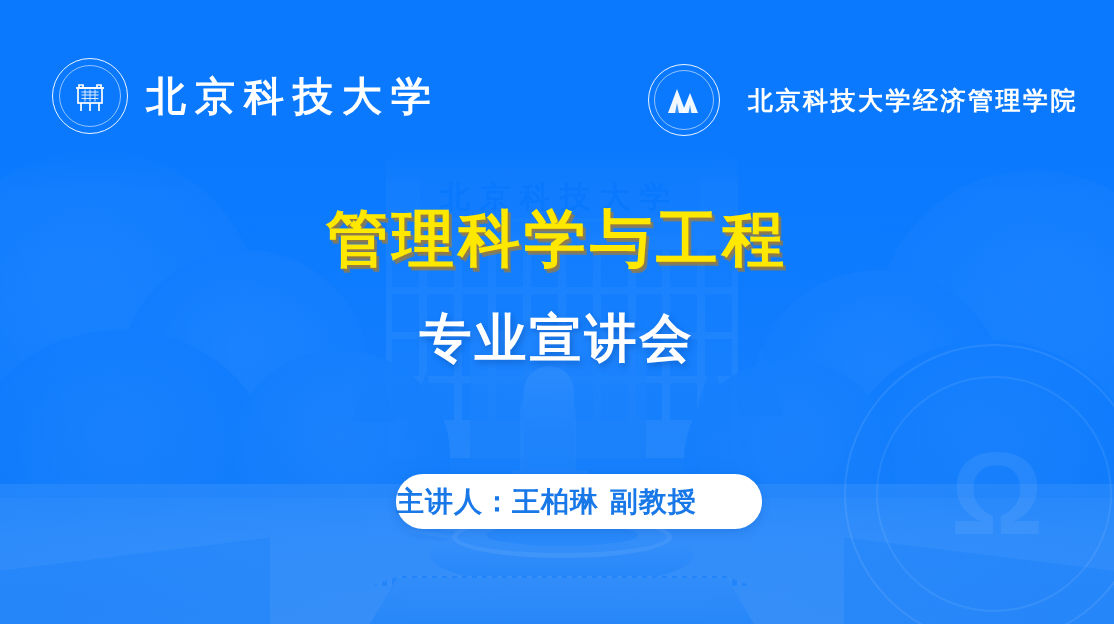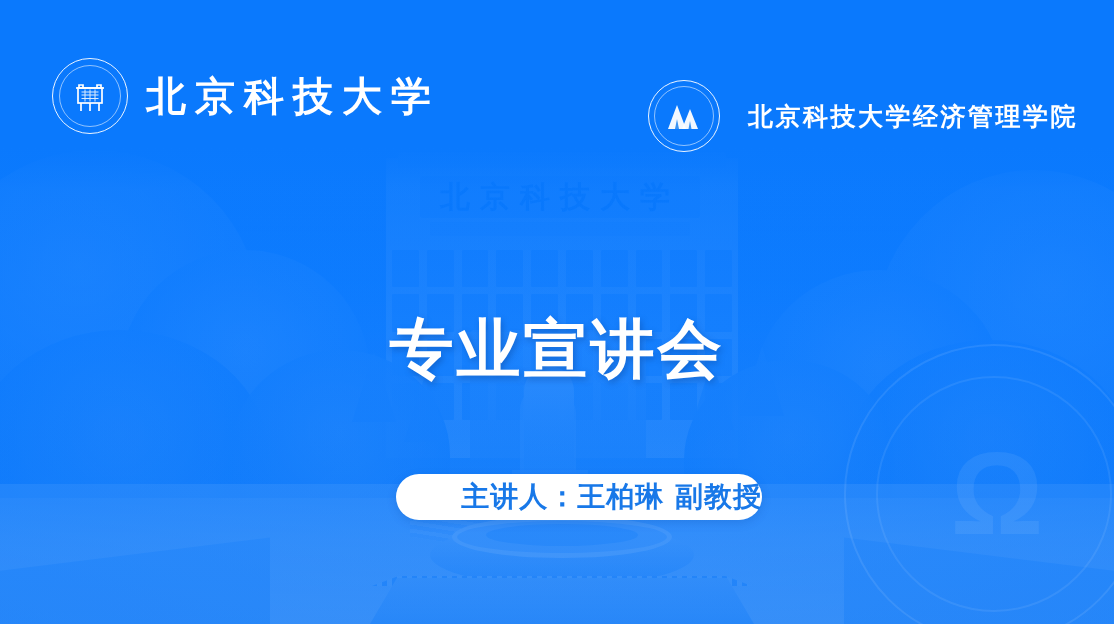--- a/index.html
+++ b/index.html
@@ -95,21 +95,21 @@
        display:flex;align-items:center;justify-content:center;pointer-events:none;}
   .watermark::before{content:"";position:absolute;width:232px;height:232px;border-radius:50%;
        border:2px solid rgba(255,255,255,.08);}
   .watermark span{font-size:116px;font-weight:700;color:rgba(255,255,255,.07);letter-spacing:-6px;}
 
   
   .topband{position:absolute;left:0;top:0;width:100%;height:150px;
        background:linear-gradient(180deg,#0a79fd 0%,#0a79fd 72%,rgba(10,121,253,.97) 100%);}
 
   .logo-left{position:absolute;left:52px;top:58px;display:flex;align-items:center;gap:18px;}
-  .logo-right{position:absolute;right:36px;top:80px;display:flex;align-items:center;gap:28px;}
+  .logo-right{position:absolute;right:36px;top:64px;display:flex;align-items:center;gap:28px;}
 
   .seal{position:relative;flex:0 0 auto;border-radius:50%;border:1.6px solid rgba(255,255,255,.92);
         display:flex;align-items:center;justify-content:center;}
   .seal-l{width:76px;height:76px;}
   .seal-r{width:72px;height:72px;}
   .seal::after{content:"";position:absolute;border-radius:50%;border:1px solid rgba(255,255,255,.55);}
   .seal-l::after{inset:6px;}
   .seal-r::after{inset:5px;}
 
   .wordmark{display:flex;flex-direction:column;}
@@ -129,32 +129,32 @@
     display:inline-block;
     font-size:62px;font-weight:700;letter-spacing:4px;
     color:#ffe800;
     font-family:"DejaVu Sans","Liberation Sans",sans-serif;
     text-shadow:3px 4px 0 rgba(196,122,0,.55), 1px 2px 0 rgba(196,122,0,.4);
     line-height:1.05;
   }
   .subtitle-wrap{position:absolute;left:0;right:0;top:316px;text-align:center;}
   .subtitle{
     display:inline-block;
-    font-size:64px;font-weight:700;letter-spacing:3px;
+    font-size:52px;font-weight:700;letter-spacing:3px;
     color:#ffffff;
-    font-family:Liberation Serif, serif;
+    font-family:Liberation Mono, monospace;
     text-shadow:2px 3px 6px rgba(10,70,160,.45);
     line-height:1.05;
   }
 
   
   .pill{
-    position:absolute;left:396px;top:474px;width:366px;height:46px;
+    position:absolute;left:396px;top:474px;width:366px;height:55px;
     background:#ffffff;border-radius:27px;
-    display:flex;align-items:center;justify-content:flex-end;
+    display:flex;align-items:center;justify-content:flex-start;
     box-shadow:0 3px 10px rgba(5,60,150,.18);
   }
   .pill-text{
     color:#1878e8;font-size:28px;font-weight:700;letter-spacing:1px;
     font-family:"DejaVu Sans","Liberation Sans",sans-serif;white-space:nowrap;
   }
 </style>
 </head>
 <body>
 
@@ -281,20 +281,23 @@
         <path d="M18 30 L26 10 L34 30 Z" fill="#ffffff" opacity=".95"></path>
         <path d="M11 30 L13 20 L15 30 Z" fill="#3a93f2"></path>
         <path d="M24.5 30 L26 22 L27.5 30 Z" fill="#3a93f2"></path>
       </svg>
     </div>
     <div class="wordmark right">
       <div class="wm-cn">北京科技大学经济管理学院</div>
     </div>
   </div>
 
+  <div class="title-wrap">
+    <div class="title">管理科学与工程</div>
+  </div>
 
   <div class="subtitle-wrap">
     <div class="subtitle">专业宣讲会</div>
   </div>
 
   <div class="pill">
     <span class="pill-text">主讲人：王柏琳 副教授</span>
   </div>
 
 </div>

